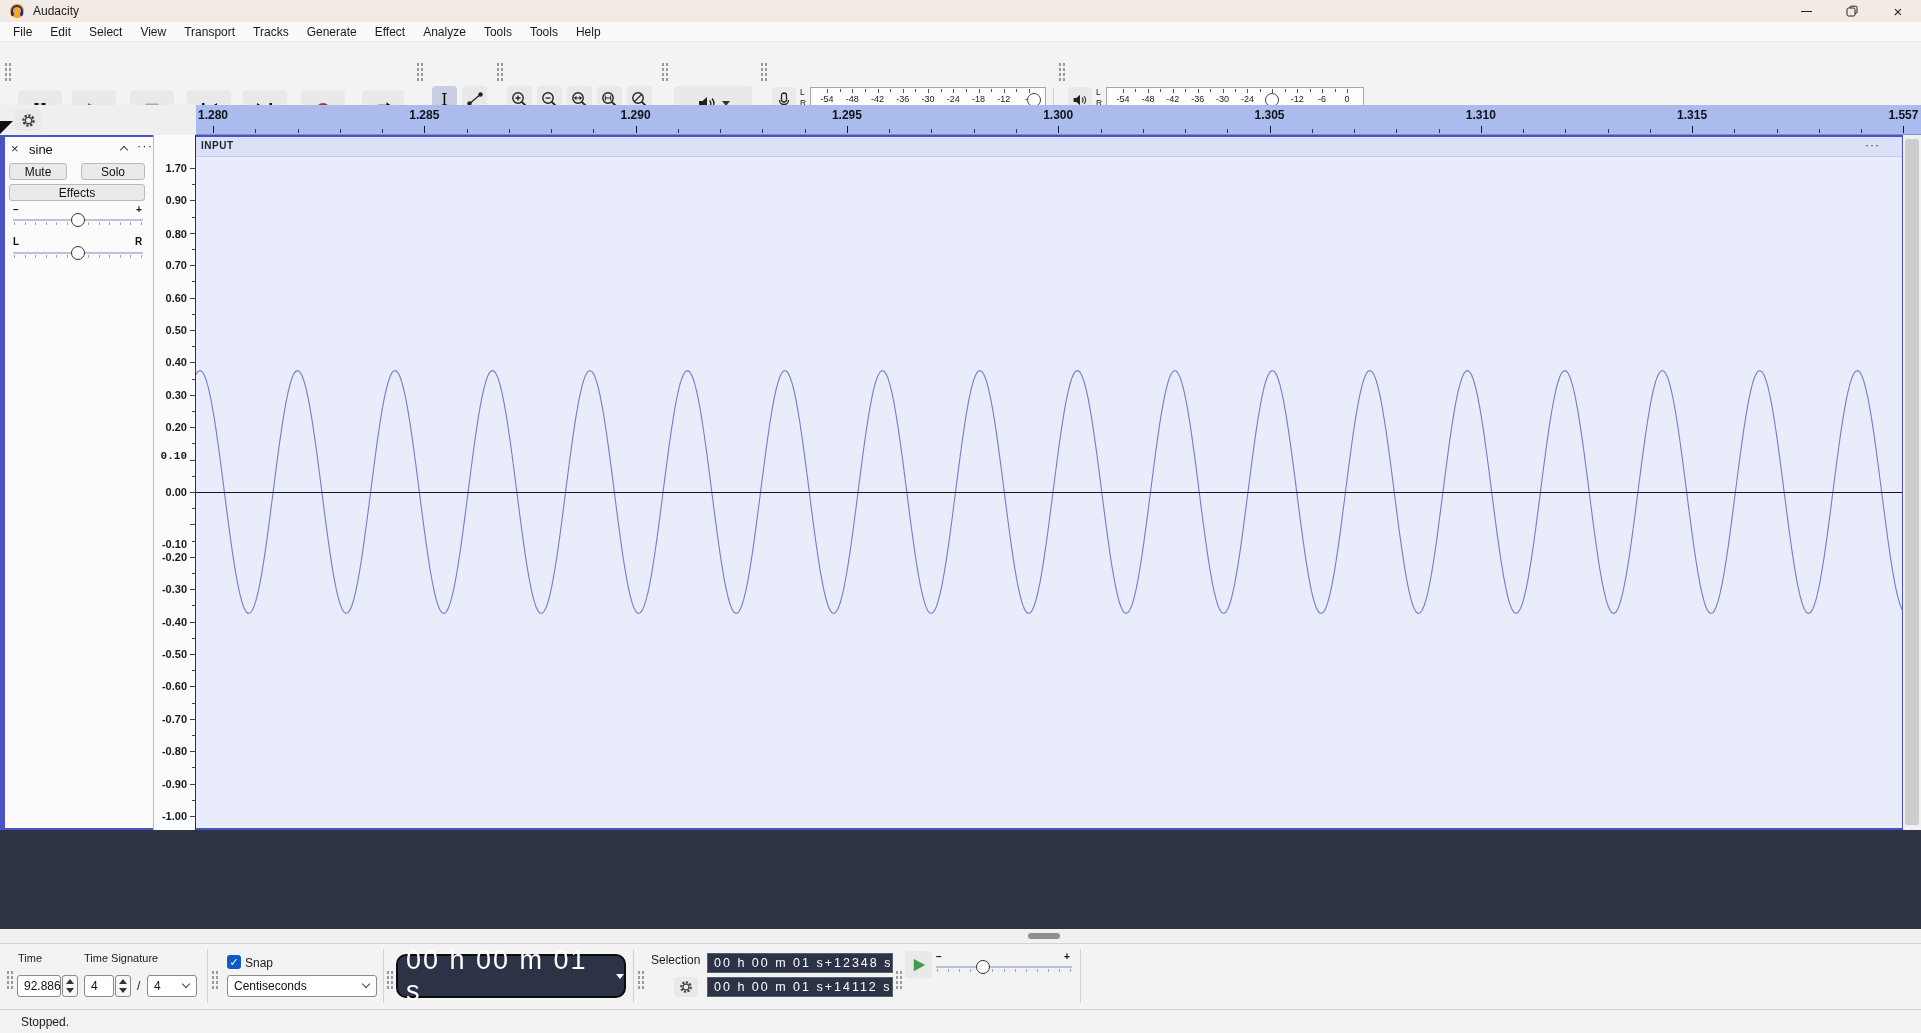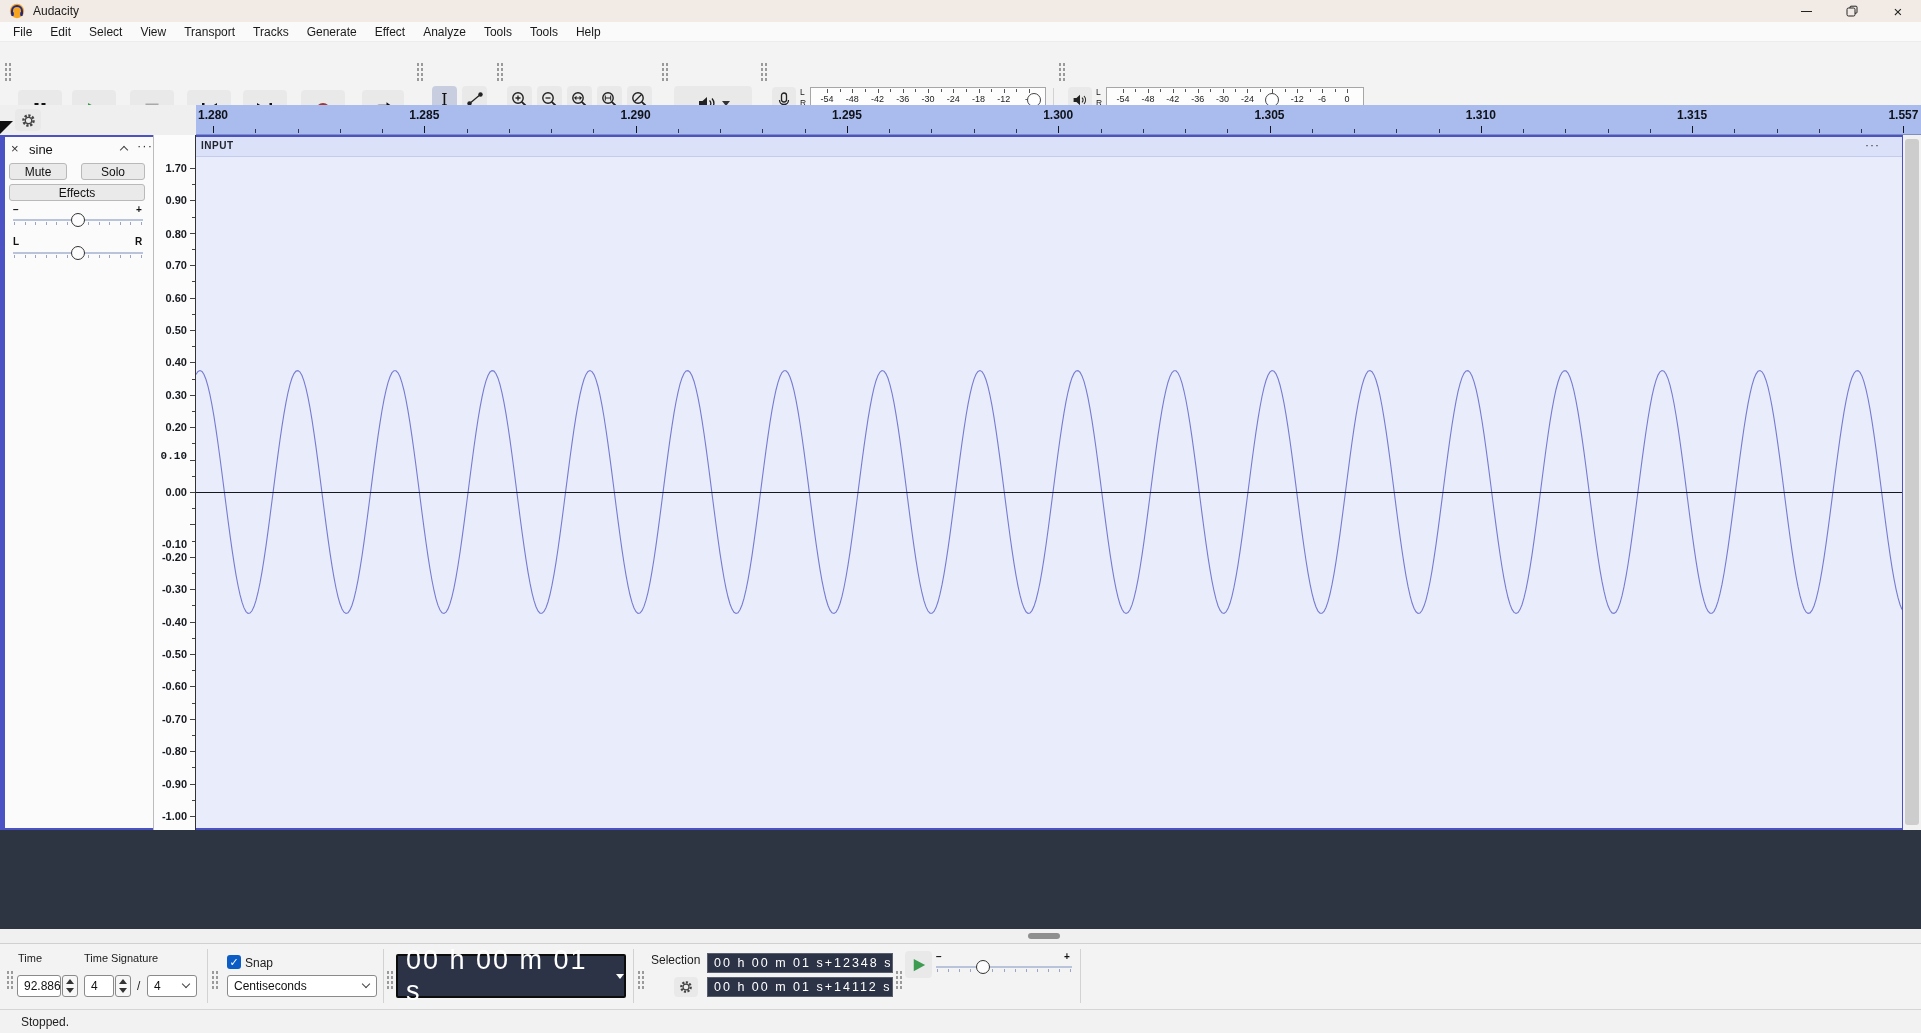--- a/index.html
+++ b/index.html
@@ -69,21 +69,21 @@
 
   
   .bottom-bar { left:0; top:943px; width:1921px; height:66px; background:#f3f3f3; border-top:1px solid #d0d0d0; }
   .b-label { position:absolute; font-size:11px; color:#1b1b1b; }
   .field { position:absolute; background:#fff; border:1px solid #8a8a8a; border-radius:3px; font-size:12px; color:#111; display:flex; align-items:center; padding-left:6px; }
   .spin { position:absolute; width:16px; border:1px solid #8a8a8a; border-radius:3px; background:#f7f7f7; display:flex; flex-direction:column; align-items:center; justify-content:space-evenly; }
   .spin-up { width:0;height:0;border-left:4px solid transparent;border-right:4px solid transparent;border-bottom:5px solid #333; }
   .spin-dn { width:0;height:0;border-left:4px solid transparent;border-right:4px solid transparent;border-top:5px solid #333; }
   .combo-chev { position:absolute; right:7px; top:50%; margin-top:-5px; }
   .checkbox { position:absolute; width:14px; height:14px; background:#0b5cc4; border-radius:3px; color:#fff; font-size:11px; display:flex; align-items:center; justify-content:center; }
-  .timedisp { position:absolute; background:#2c3347; border:2px solid #0c0c0c; border-radius:2px; color:#fff; display:flex; align-items:center; }
+  .timedisp { position:absolute; background:#2c3347; border:2px solid #0c0c0c; border-radius:10px; color:#fff; display:flex; align-items:center; }
   .selfield { position:absolute; background:#2c3347; border:1px solid #5a5f70; color:#fff; font-size:12.5px; letter-spacing:2px; display:flex; align-items:center; padding-left:6px; white-space:nowrap; overflow:hidden; }
 
   .statusbar { left:0; top:1009px; width:1921px; height:24px; background:#f2f2f2; border-top:1px solid #d5d5d5; }
   .status-text { position:absolute; left:21px; top:5px; font-size:12px; color:#222; }
   svg { display:block; }
 </style>
 </head>
 <body>
 
 <div class="app">

